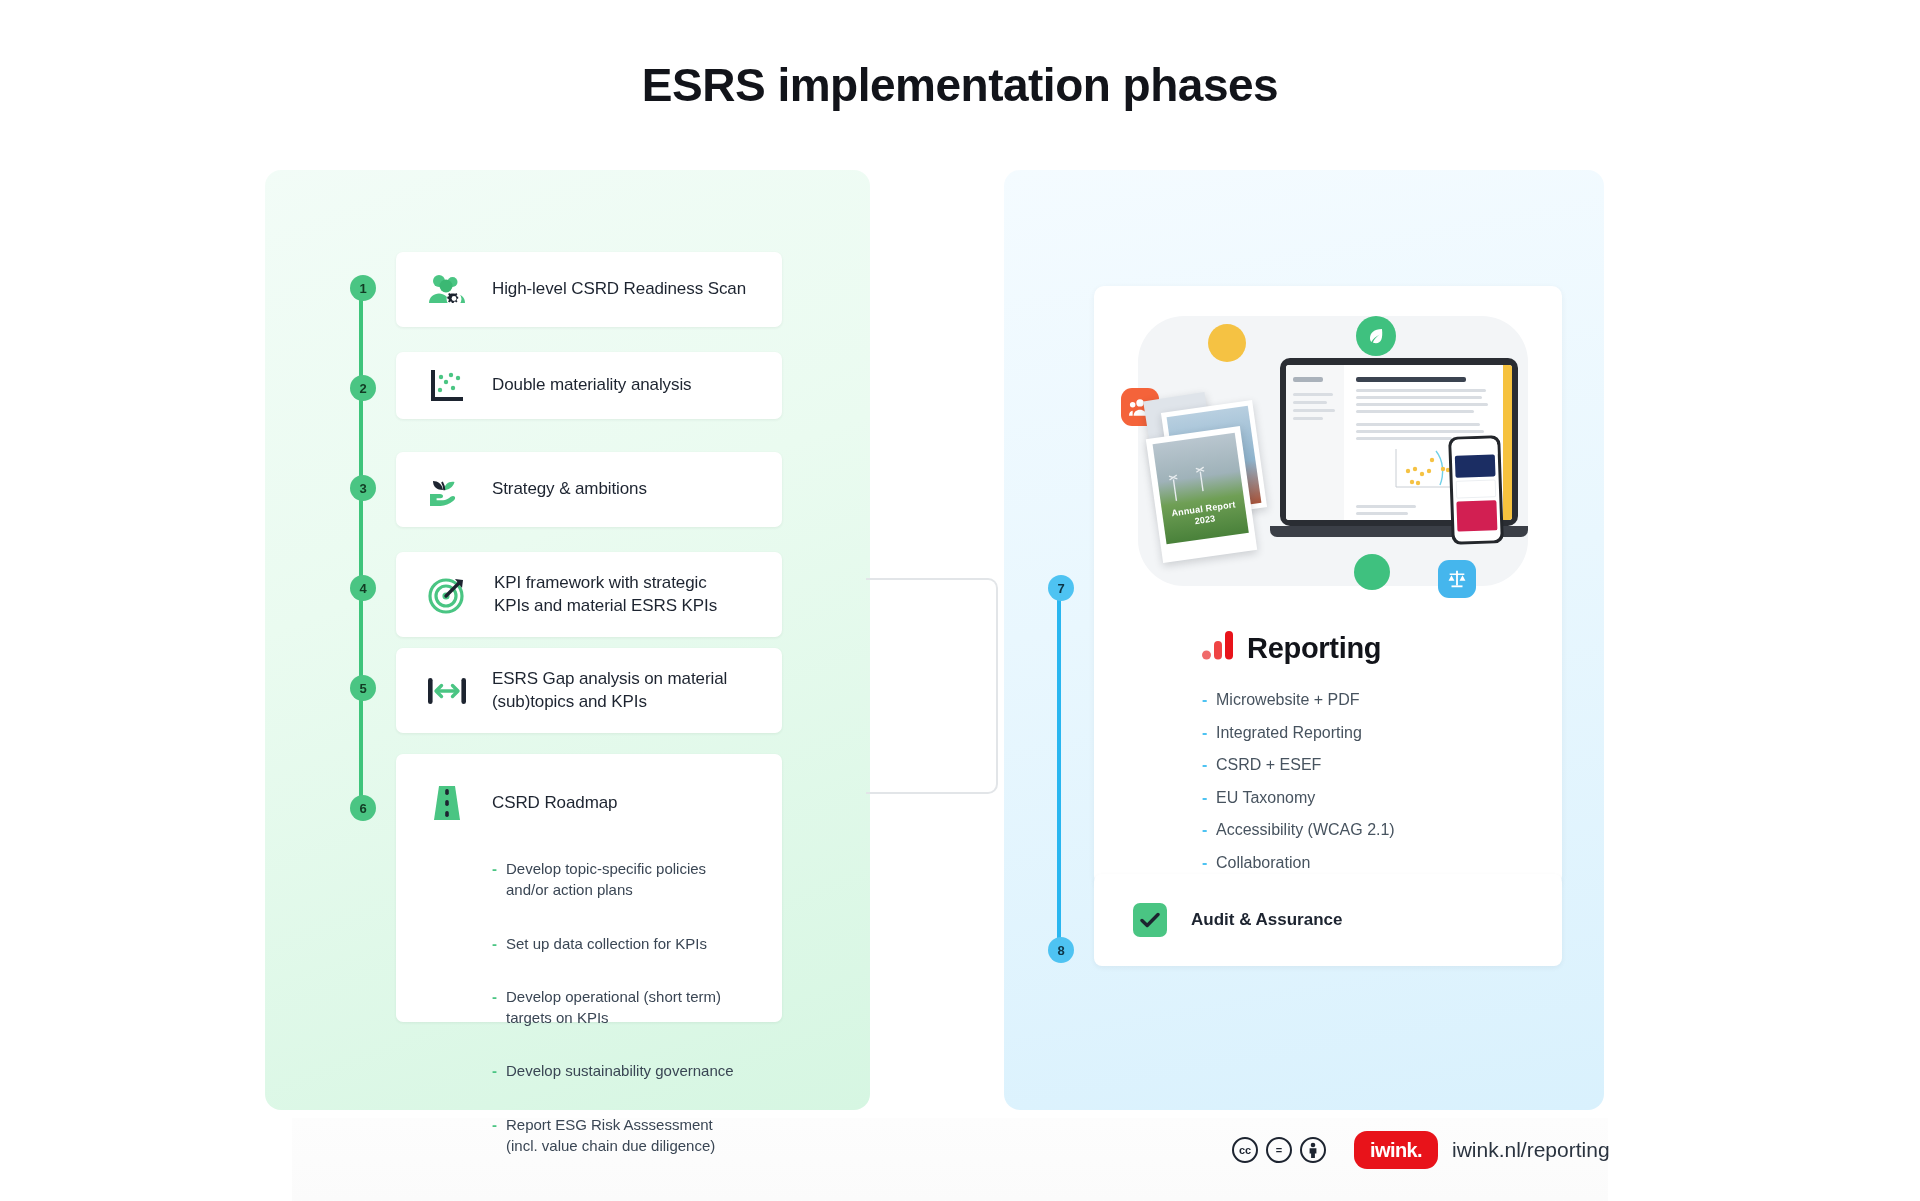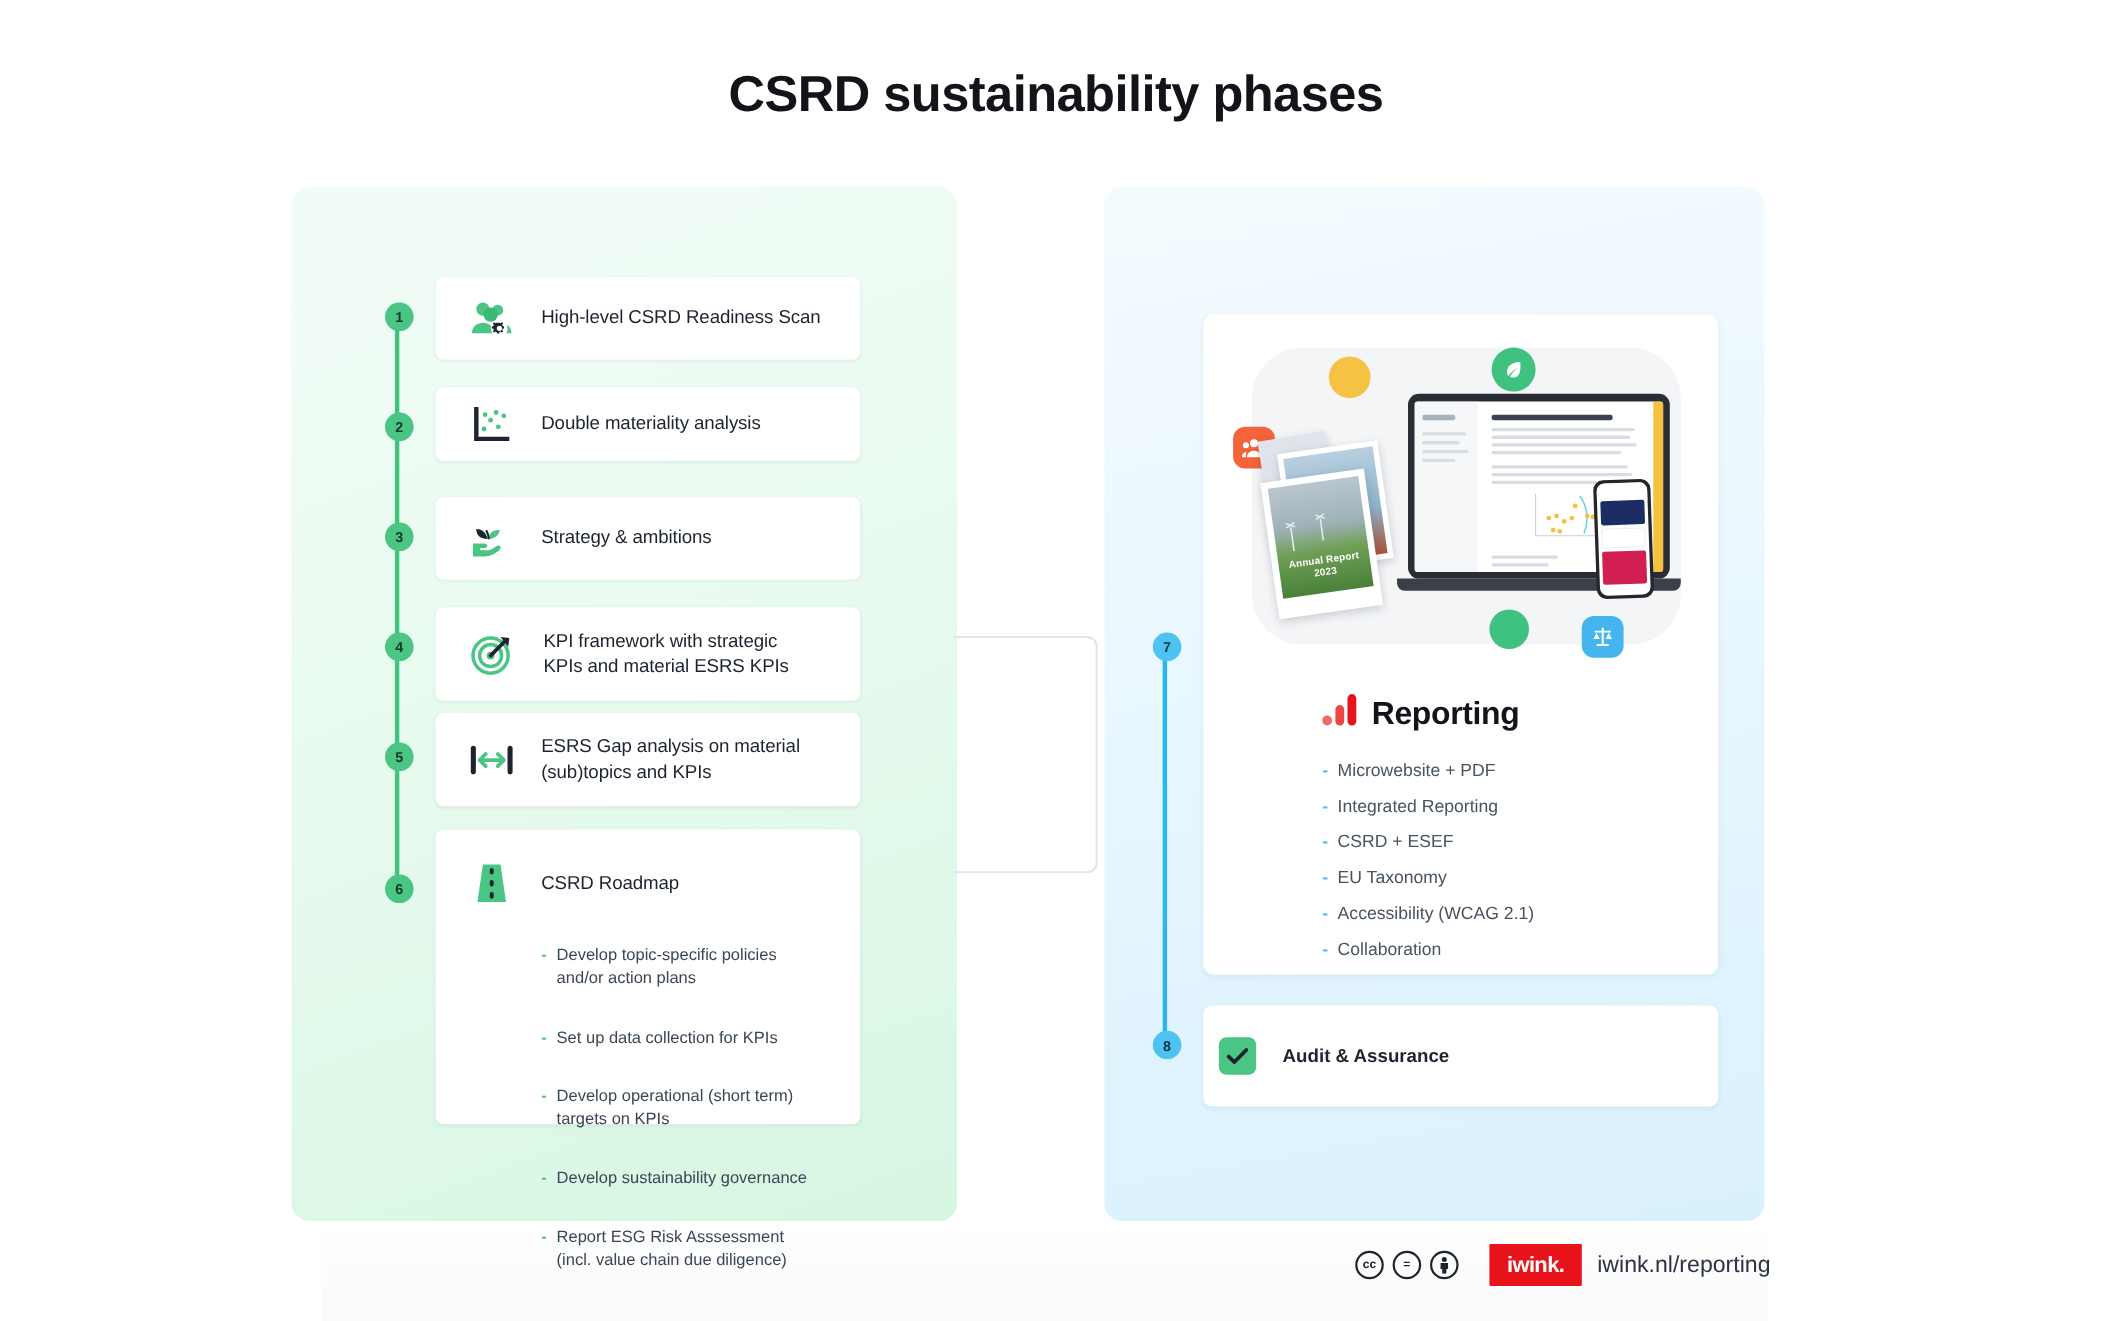--- a/index.html
+++ b/index.html
@@ -110,40 +110,40 @@
   }
   .report-list { margin-top: 22px; }
   .report-list li {
     list-style:none; position: relative; padding-left: 14px;
     font-size: 16px; color: #47535f; line-height: 1.35; margin-bottom: 11px;
   }
   .report-list li::before { content:"-"; position:absolute; left:0; top:0; color:#4ec3f2; font-weight:700; }
 
   
   .audit-card {
-    position: absolute; left: 1094px; top: 914px; width: 468px; height: 92px;
+    position: absolute; left: 1094px; top: 874px; width: 468px; height: 92px;
     background:#fff; border-radius: 8px; box-shadow: 0 2px 5px rgba(30,50,70,0.06);
-    display:flex; align-items:center; padding-left: 14px;
+    display:flex; align-items:center; padding-left: 39px;
   }
   .audit-check {
     width: 34px; height: 34px; border-radius: 7px; background:#4ac583;
     display:flex; align-items:center; justify-content:center;
   }
   .audit-label { margin-left: 24px; font-size: 17px; font-weight:700; color:#1d2430; }
 
   
   .cc-icons { position:absolute; left: 1232px; top: 1137px; display:flex; gap: 8px; }
   .cc-badge {
     width: 26px; height: 26px; border-radius: 50%; border: 2px solid #1d2430;
     display:flex; align-items:center; justify-content:center;
     font-size: 11px; font-weight: 700; color:#1d2430;
   }
   .iwink-logo {
     position:absolute; left: 1354px; top: 1131px; width: 84px; height: 38px;
-    background: #e8131a; border-radius: 1px;
+    background: #e8131a; border-radius: 13px;
     display:flex; align-items:center; justify-content:center;
     color:#fff; font-size: 20px; font-weight: 800; letter-spacing:-0.6px;
   }
   .iwink-url {
     position:absolute; left: 1452px; top: 1138px;
     font-size: 21px; color:#2b3440;
   }
 
   
   .dot { position:absolute; border-radius:50%; }
@@ -170,21 +170,21 @@
     background:#23262b; border-radius: 9px; padding: 3px;
     transform: rotate(-2deg);
   }
   .phone-scr { width:100%; height:100%; background:#fff; border-radius:7px; overflow:hidden; }
 </style>
 </head>
 <body>
 
 <div id="stage">
 
-  <div class="page-title">CSRD sustainability phases</div>
+  <div class="page-title">ESRS implementation phases</div>
 
   <div class="footer-band"></div>
 
   <div class="panel panel-left"></div>
 
   <div class="connector"></div>
 
   <div class="timeline tl-left" style="left:359px; top:288px; height:520px;">
     <div class="tl-line" style="top:0; height:520px;"></div>
     <div class="node green" style="left:2px; top:-13px;">1</div>

